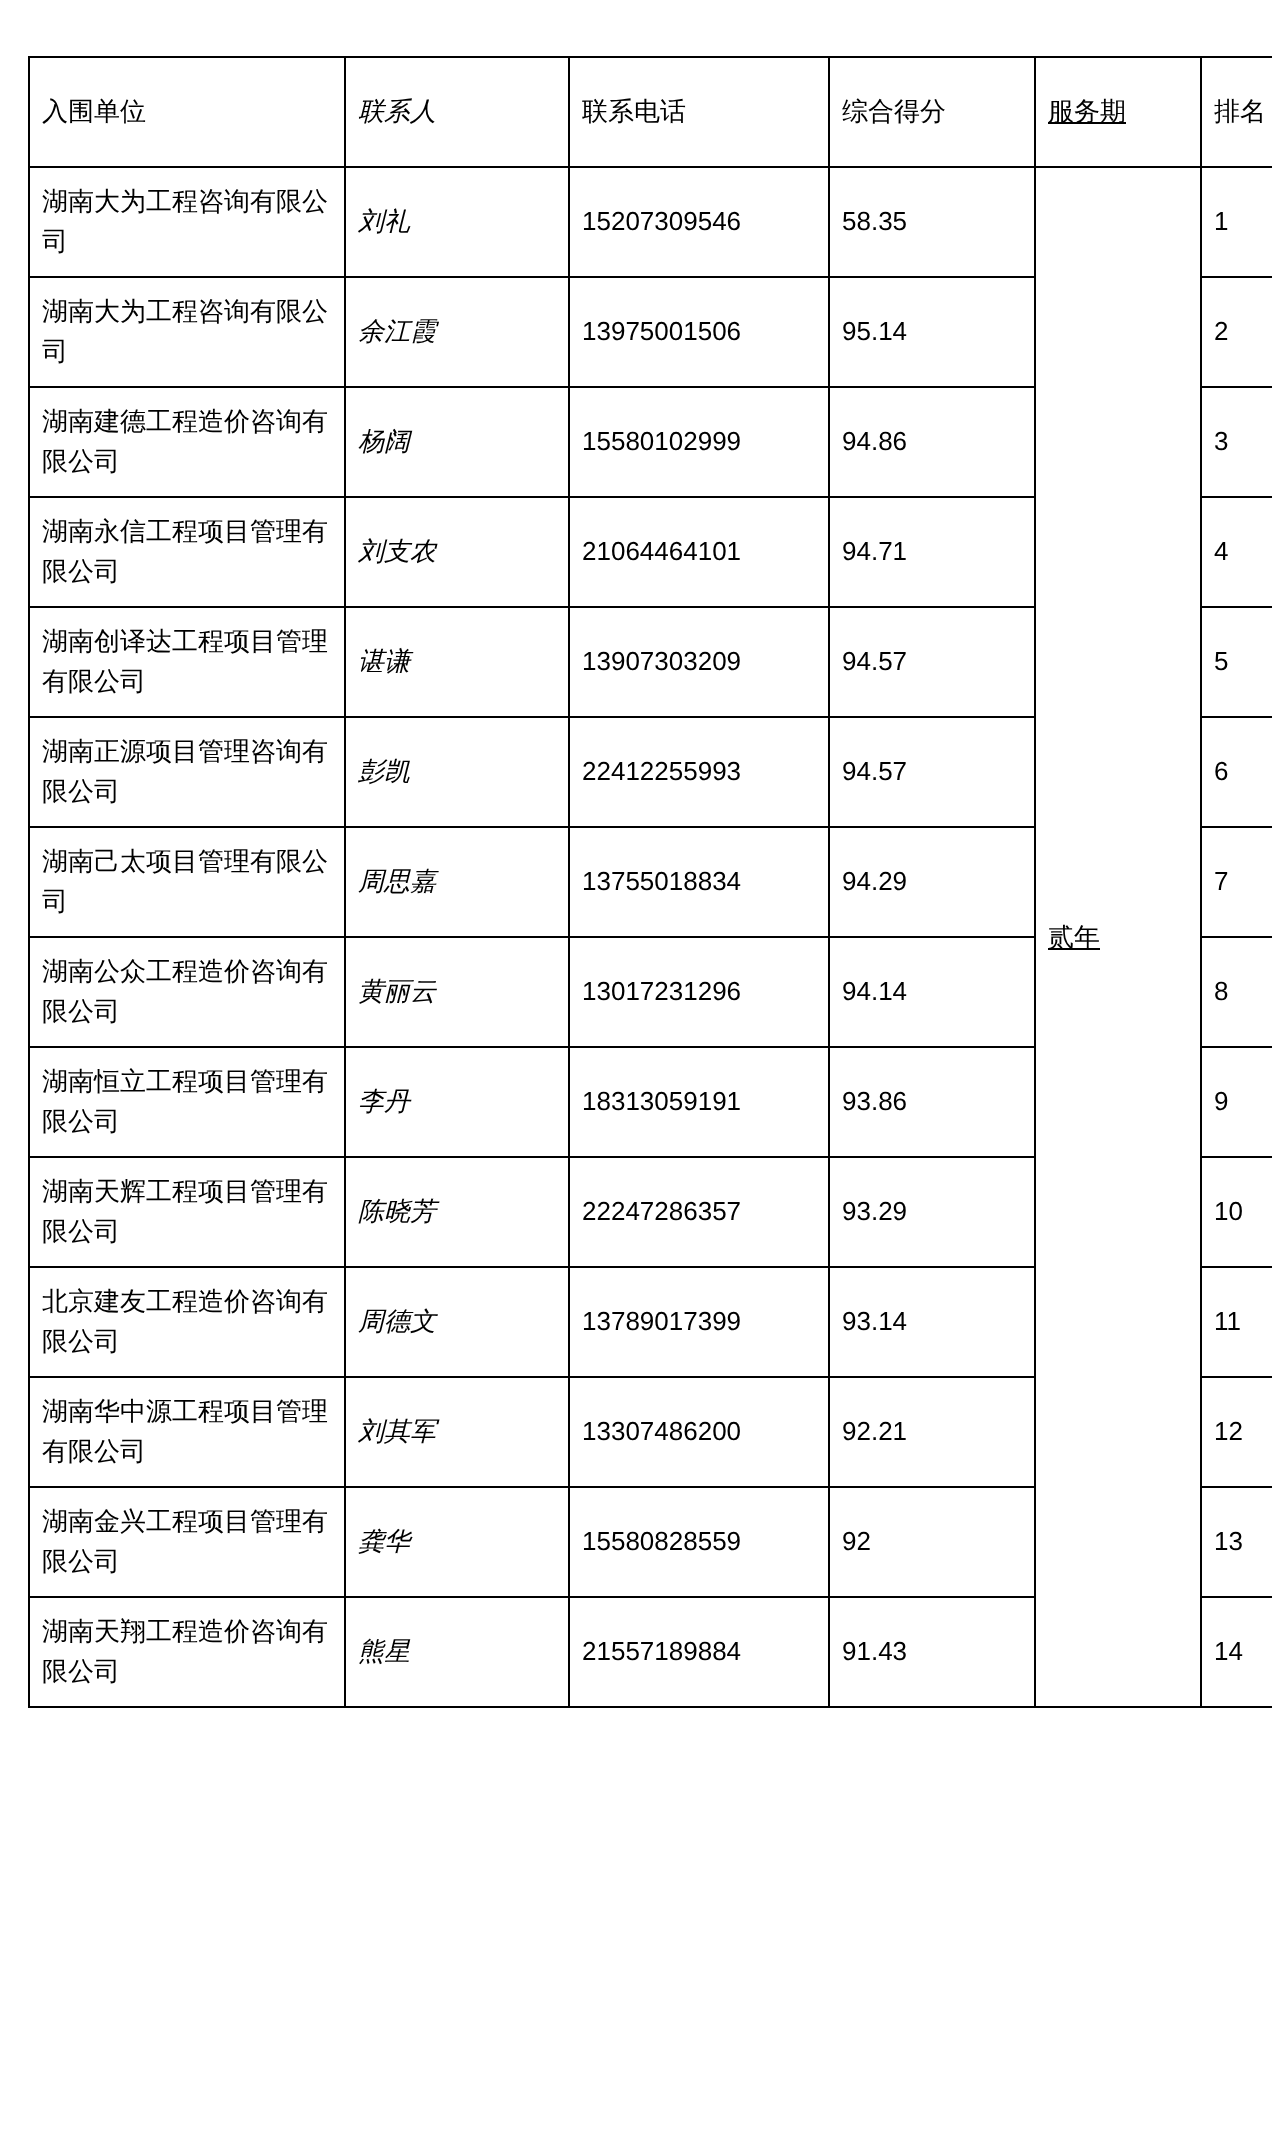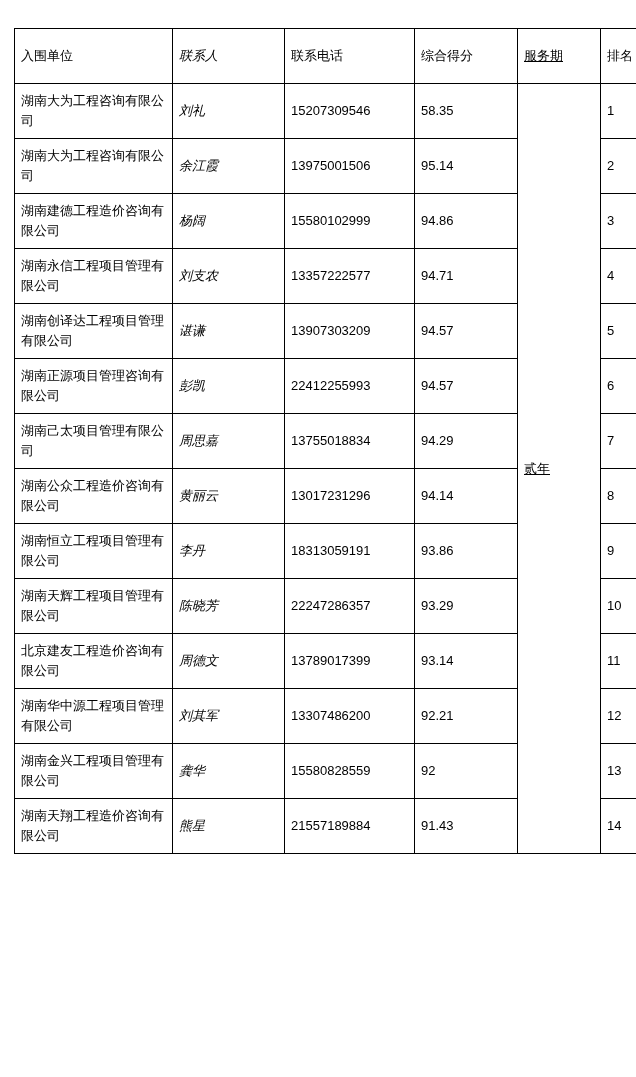--- a/index.html
+++ b/index.html
@@ -93,21 +93,21 @@
       <tr>
         <td class="col-company">湖南建德工程造价咨询有限公司</td>
         <td class="col-contact">杨阔</td>
         <td class="col-phone">15580102999</td>
         <td class="col-score">94.86</td>
         <td class="col-rank">3</td>
       </tr>
       <tr>
         <td class="col-company">湖南永信工程项目管理有限公司</td>
         <td class="col-contact">刘支农</td>
-        <td class="col-phone">13357222577</td>
+        <td class="col-phone">21064464101</td>
         <td class="col-score">94.71</td>
         <td class="col-rank">4</td>
       </tr>
       <tr>
         <td class="col-company">湖南创译达工程项目管理有限公司</td>
         <td class="col-contact">谌谦</td>
         <td class="col-phone">13907303209</td>
         <td class="col-score">94.57</td>
         <td class="col-rank">5</td>
       </tr>

